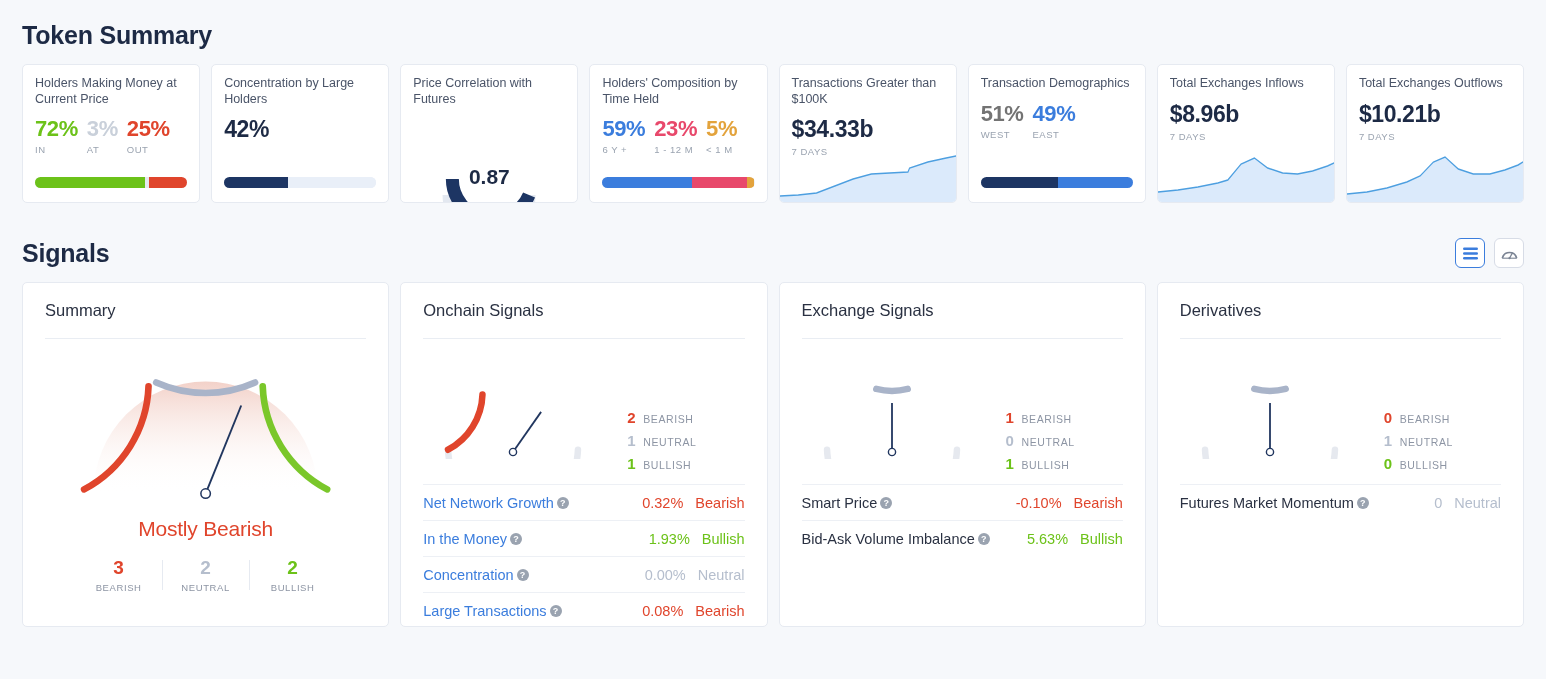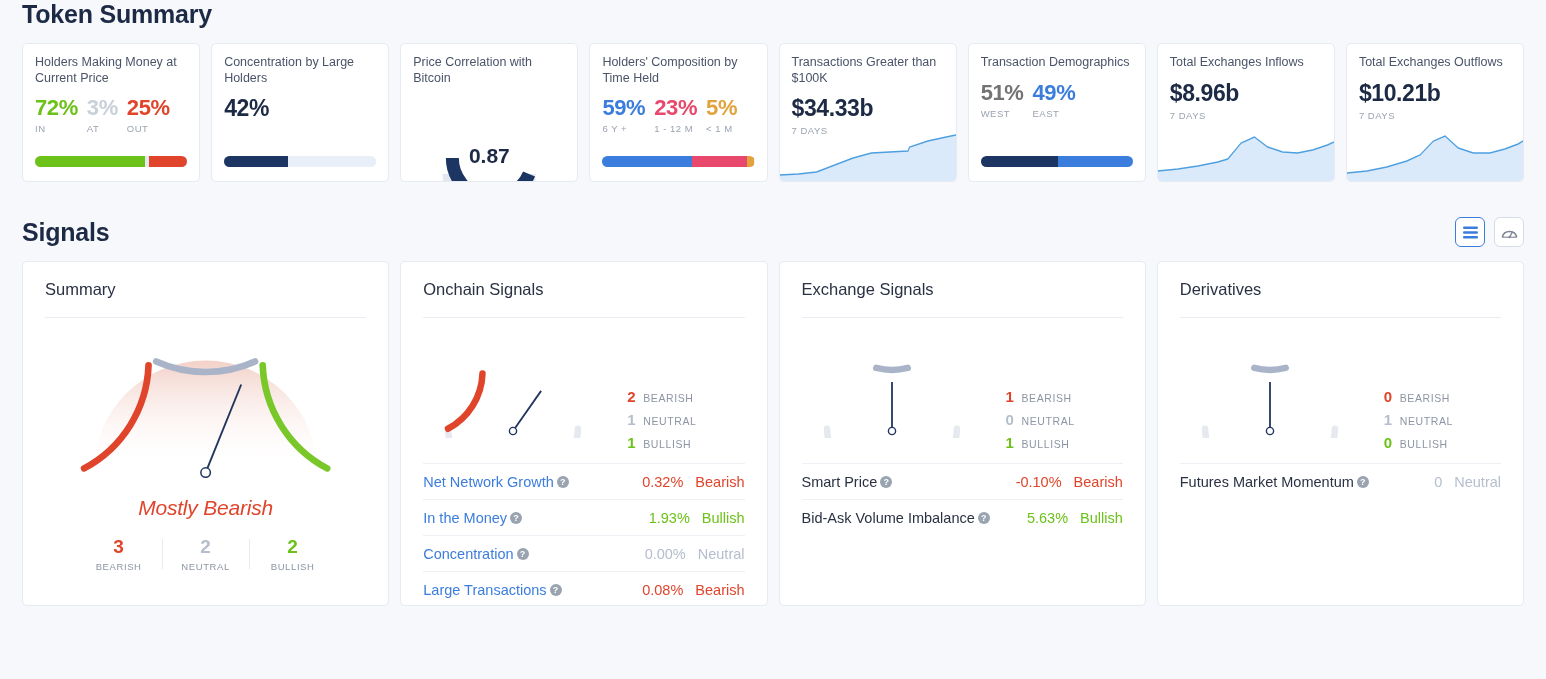--- a/index.html
+++ b/index.html
@@ -10,21 +10,21 @@
     color: #27304a;
     overflow: hidden;
   }
   .page { width: 1546px; height: 679px; position: relative; padding: 0 22px; }
 
   
   .section-title {
     font-size: 25px; font-weight: bold; color: #1d2a45;
     letter-spacing: -0.2px;
   }
-  #token-summary-title { }
+  #token-summary-title { padding-top: 21px; }
   .signals-head {
     display: flex; align-items: center; justify-content: space-between;
     padding-top: 35px;
   }
   .signals-head .section-title { font-size: 25px; }
 
   .view-toggle { display: flex; gap: 9px; }
   .toggle-btn {
     width: 30px; height: 30px; border-radius: 6px;
     background: #fff; display: flex; align-items: center; justify-content: center;
@@ -102,21 +102,21 @@
   }
   .srow:first-child { border-top: 1px solid #edf0f5; }
   .srow-label { color: #3b7ddd; display: flex; align-items: center; }
   .srow-label.plain { color: #2a3142; }
   .srow-right { display: flex; align-items: baseline; gap: 12px; }
   .srow-pct { font-weight: 400; }
   .srow-verdict { font-weight: 400; }
 
   
   .verdict-text {
-    text-align: center; font-size: 21px; margin-top: 8px; letter-spacing: -0.2px; font-style: italic;
+    text-align: center; font-size: 21px; margin-top: 8px; letter-spacing: -0.2px;
   }
   .tally {
     display: flex; justify-content: center; margin-top: 16px;
   }
   .tally-cell {
     flex: 0 0 87px; text-align: center; position: relative;
   }
   .tally-cell + .tally-cell::before {
     content: ""; position: absolute; left: 0; top: 3px; bottom: 3px; width: 1px;
     background: #e6eaf1;
@@ -160,21 +160,21 @@
         <div class="kpi-title">Concentration by Large Holders</div>
         <div class="kpi-body">
           <div class="big-val">42%</div>
         </div>
         <div class="bar">
           <span style="width: 42%; background: rgb(29, 53, 99);"></span>
           <span style="width: 58%; background: rgb(233, 239, 248);"></span>
         </div>
       </div>
       <div class="kpi-card">
-        <div class="kpi-title">Price Correlation with Bitcoin</div>
+        <div class="kpi-title">Price Correlation with Futures</div>
         <div class="kpi-body"></div>
         <div class="donut-wrap"><svg viewBox="0 0 160 96" width="100%" height="100%">
             <path d="M 40 88 A 40 40 0 0 0 120 88" fill="none" stroke="#e3e8f0" stroke-width="13"></path>
             <path d="M 43.28981497264076 72.11408437460875 A 40 40 0 0 0 120 88" fill="none" stroke="#1d3563" stroke-width="13"></path>
           </svg><div class="donut-val">0.87</div></div>
       </div>
       <div class="kpi-card">
         <div class="kpi-title">Holders' Composition by Time Held</div>
         <div class="kpi-body">
           <div class="stat-group">

